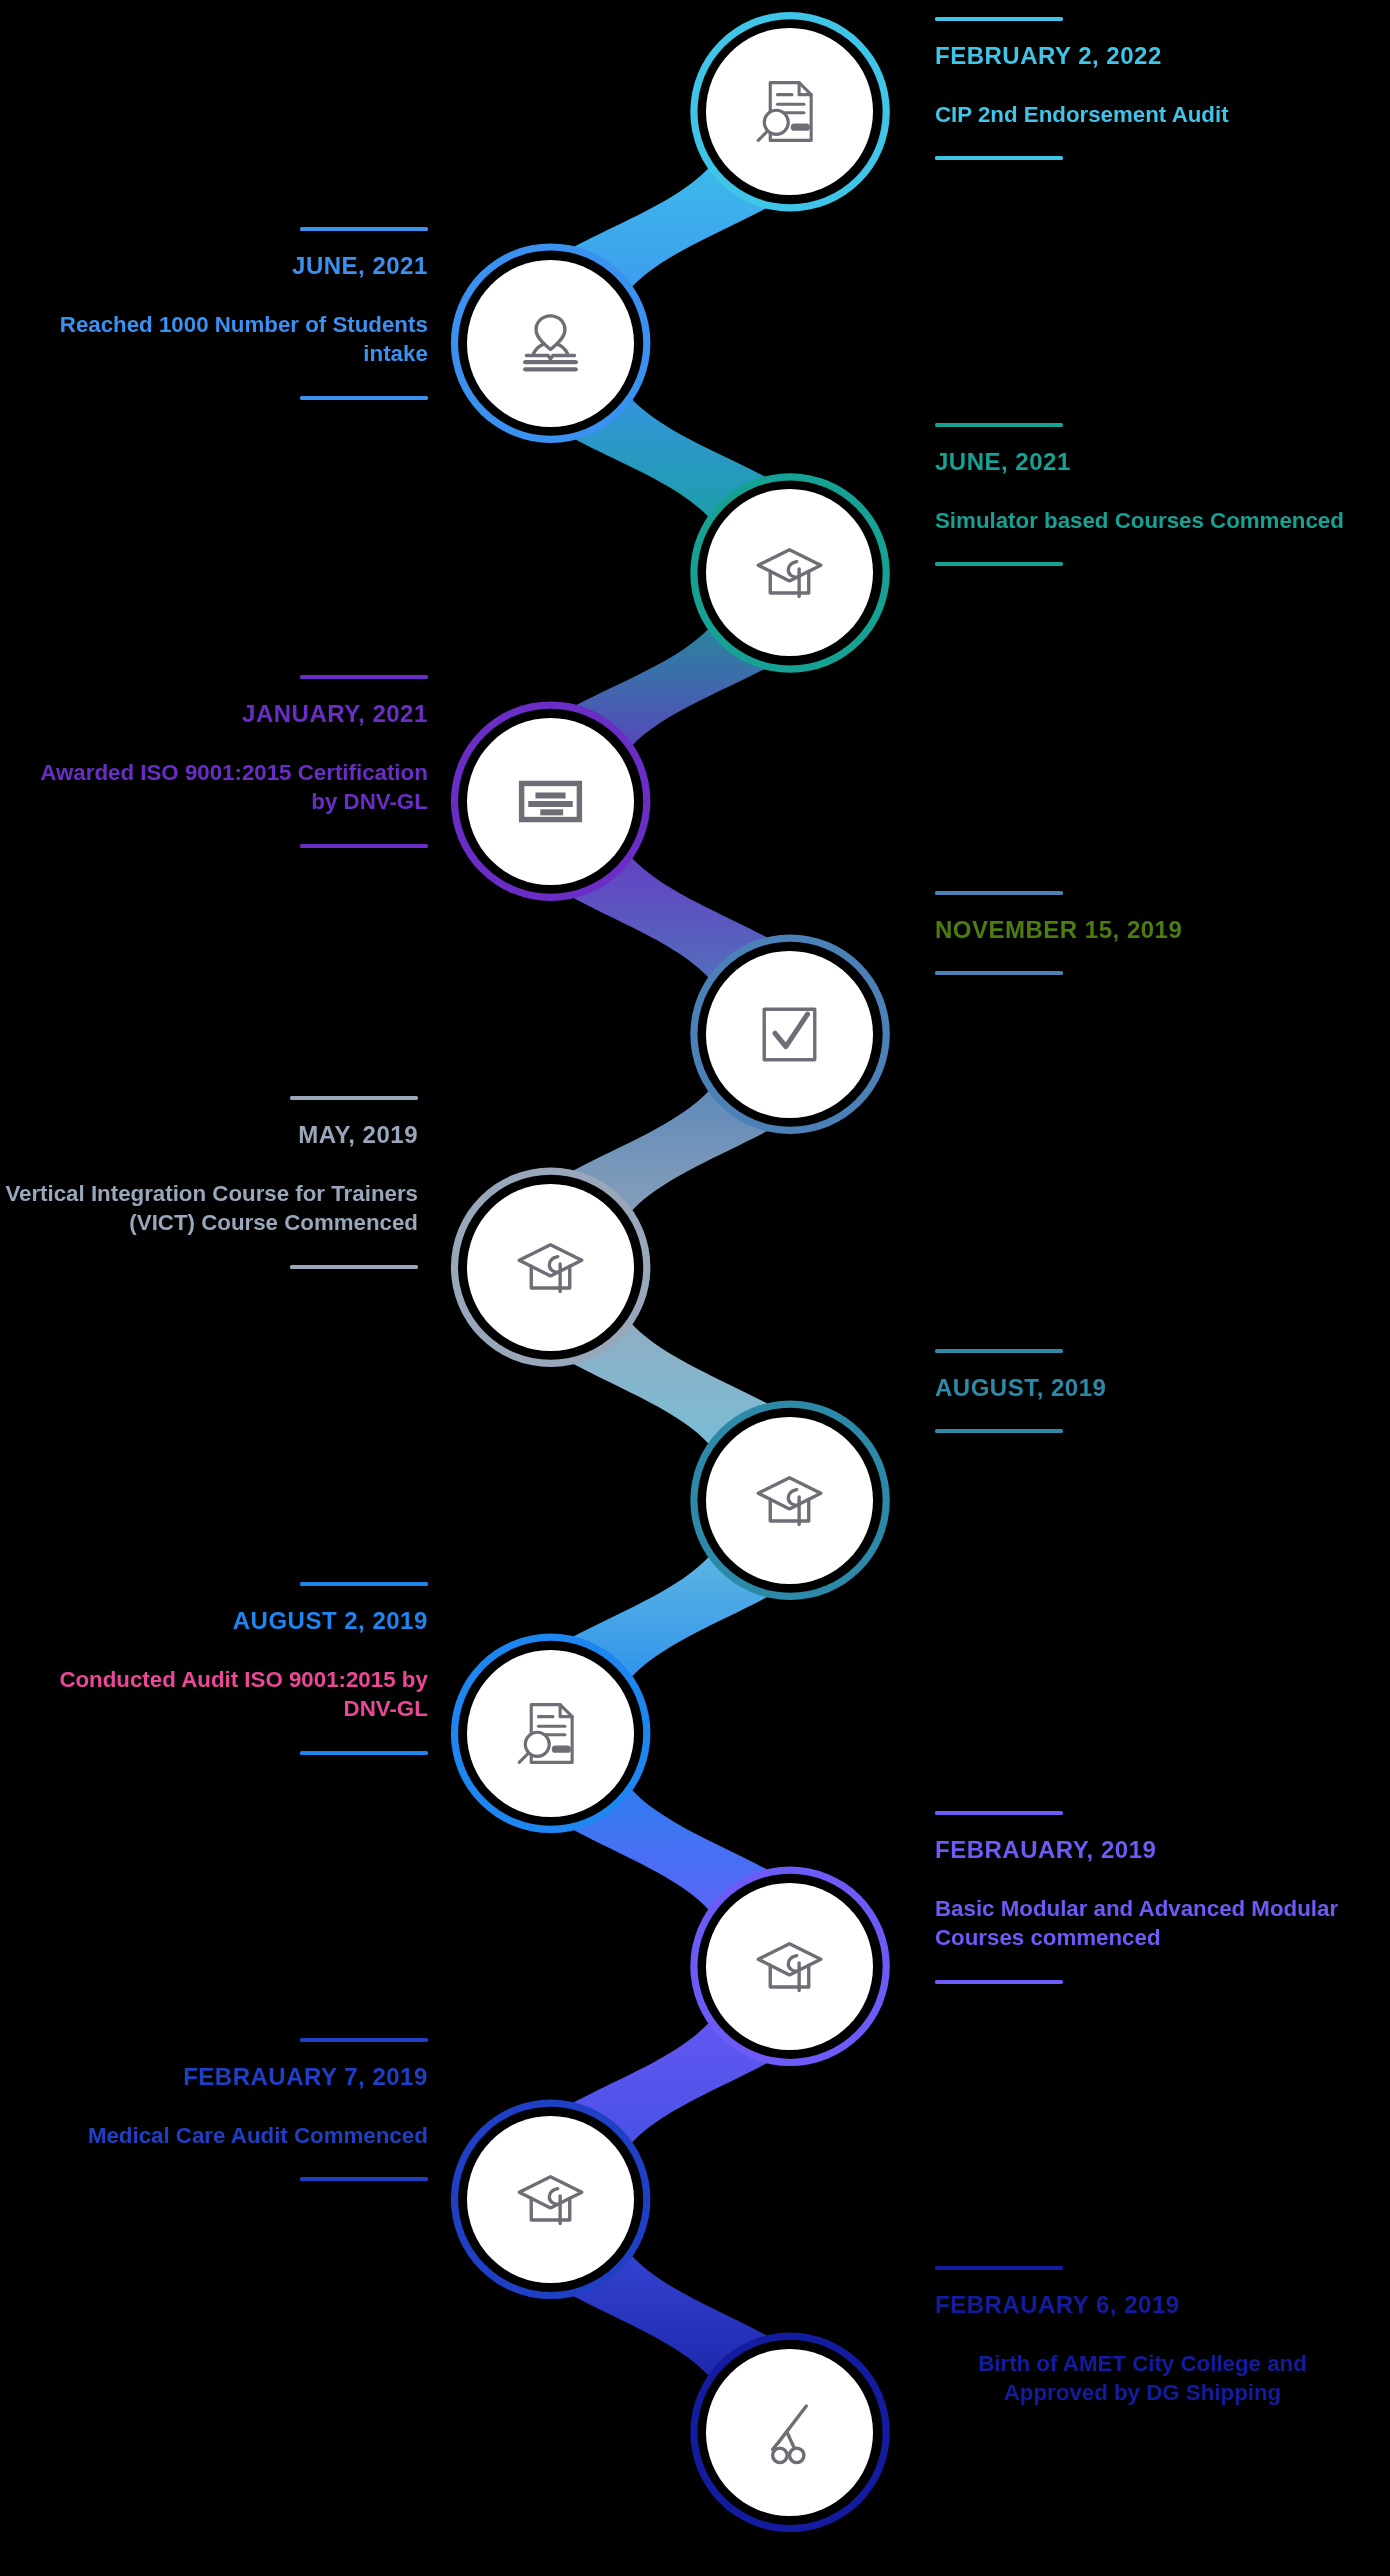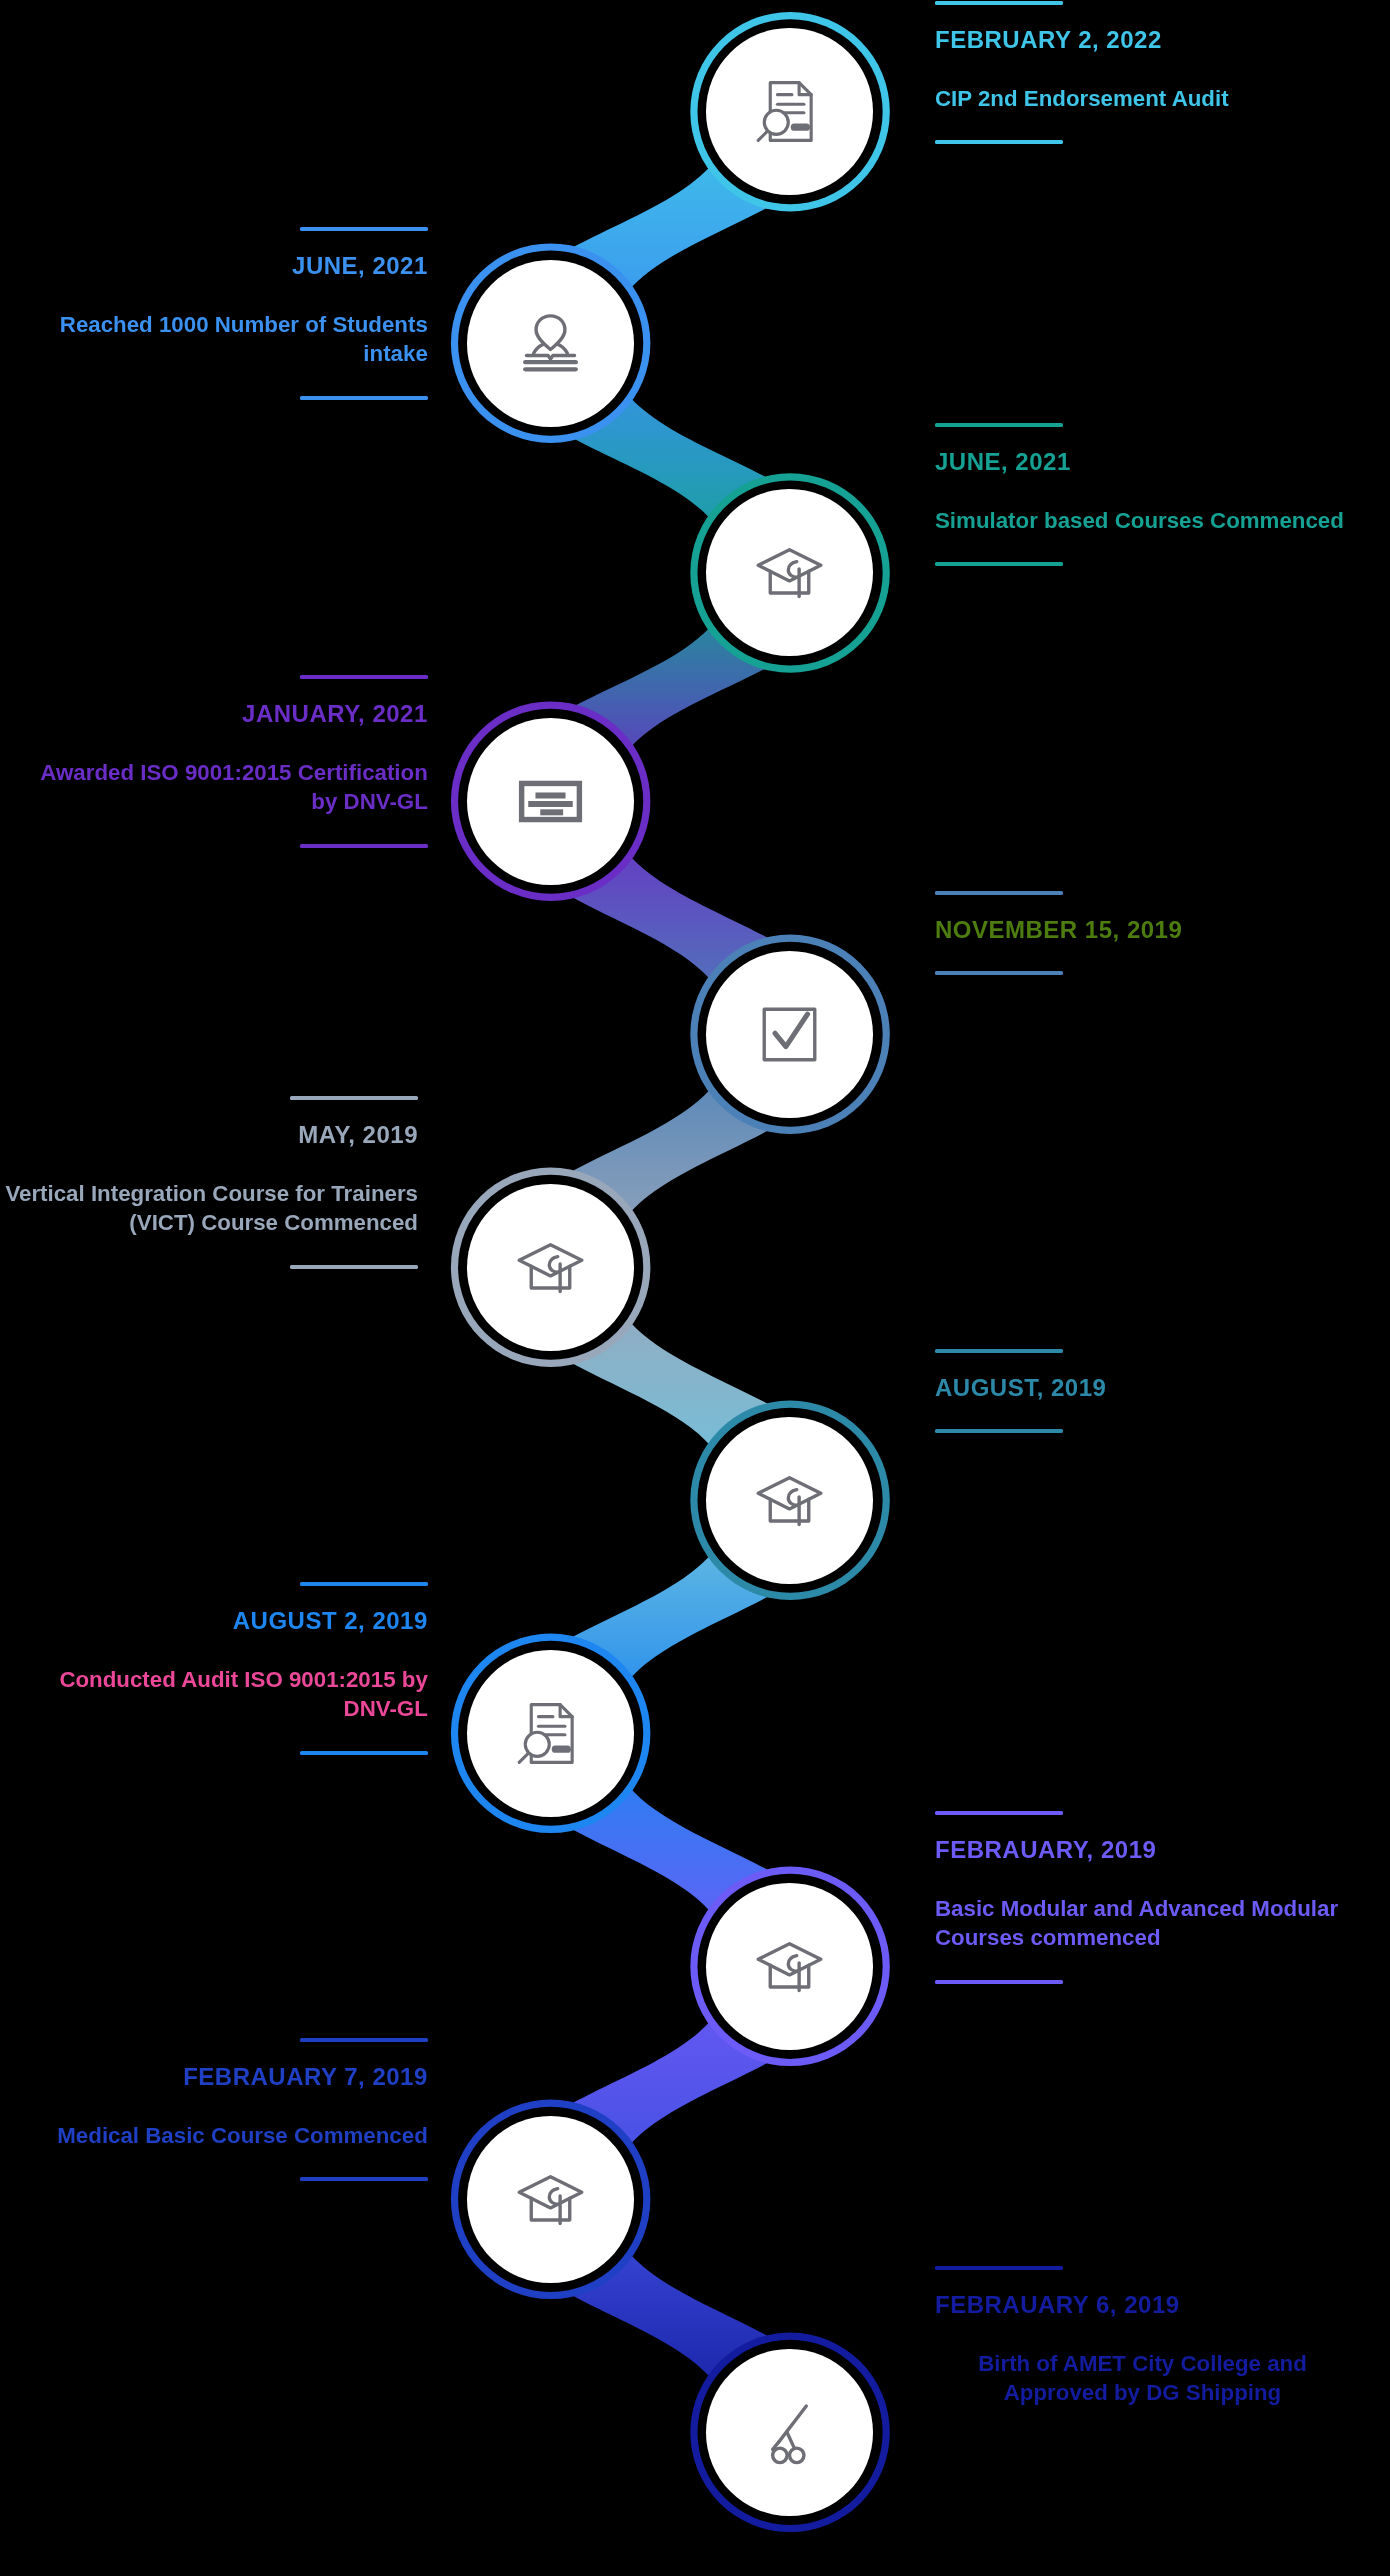--- a/index.html
+++ b/index.html
@@ -297,21 +297,21 @@
     <line x1="23" y1="40" x2="18" y2="46"></line>
     <circle cx="24" cy="51" r="6"></circle>
     <circle cx="38" cy="51" r="6"></circle>
     <line x1="30" y1="32" x2="36" y2="45"></line>
   </svg>
 </span>
         </div>
       </div>
     </div>
   <div id="blocks-layer">
-      <div class="block right" style="left: 935px; top: 1px;">
+      <div class="block right" style="left: 935px; top: 17px;">
         <div class="rule" style="background: rgb(63, 197, 232); width: 128px;"></div>
         <div class="date" style="color: rgb(63, 197, 232);">FEBRUARY 2, 2022</div>
         <div class="desc" style="color: rgb(63, 197, 232);">CIP 2nd Endorsement Audit</div>
         <div class="rule bottom" style="background: rgb(63, 197, 232); width: 128px;"></div>
       </div>
       <div class="block left" style="left: 12.8px; top: 227px;">
         <div class="rule" style="background: rgb(59, 145, 240); width: 128px;"></div>
         <div class="date" style="color: rgb(59, 145, 240);">JUNE, 2021</div>
         <div class="desc" style="color: rgb(59, 145, 240);">Reached 1000 Number of Students intake</div>
         <div class="rule bottom" style="background: rgb(59, 145, 240); width: 128px;"></div>
@@ -352,21 +352,21 @@
       </div>
       <div class="block right" style="left: 935px; top: 1811px;">
         <div class="rule" style="background: rgb(108, 91, 246); width: 128px;"></div>
         <div class="date" style="color: rgb(108, 91, 246);">FEBRAUARY, 2019</div>
         <div class="desc" style="color: rgb(108, 91, 246);">Basic Modular and Advanced Modular Courses commenced</div>
         <div class="rule bottom" style="background: rgb(108, 91, 246); width: 128px;"></div>
       </div>
       <div class="block left" style="left: 12.8px; top: 2038px;">
         <div class="rule" style="background: rgb(31, 63, 196); width: 128px;"></div>
         <div class="date" style="color: rgb(31, 63, 196);">FEBRAUARY 7, 2019</div>
-        <div class="desc" style="color: rgb(31, 63, 196);">Medical Basic Course Commenced</div>
+        <div class="desc" style="color: rgb(31, 63, 196);">Medical Care Audit Commenced</div>
         <div class="rule bottom" style="background: rgb(31, 63, 196); width: 128px;"></div>
       </div>
       <div class="block right" style="left: 935px; top: 2266px;">
         <div class="rule" style="background: rgb(19, 28, 158); width: 128px;"></div>
         <div class="date" style="color: rgb(19, 28, 158);">FEBRAUARY 6, 2019</div>
         <div class="desc" style="color: rgb(19, 28, 158); text-align: center;">Birth of AMET City College and Approved by DG Shipping</div>
       </div>
     </div>
 </div>
 

